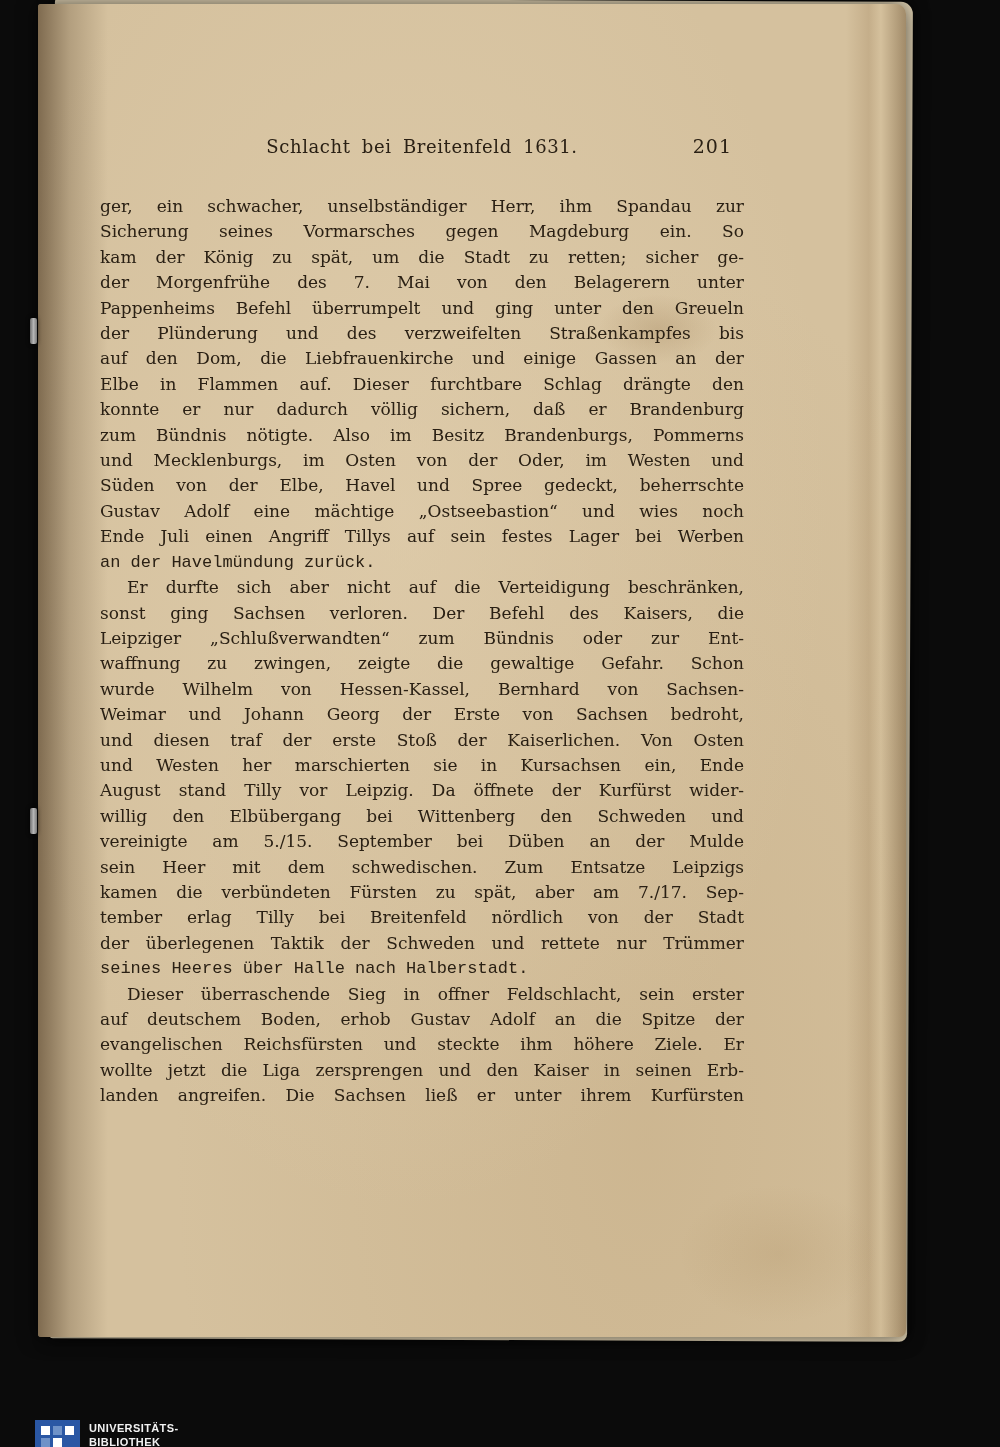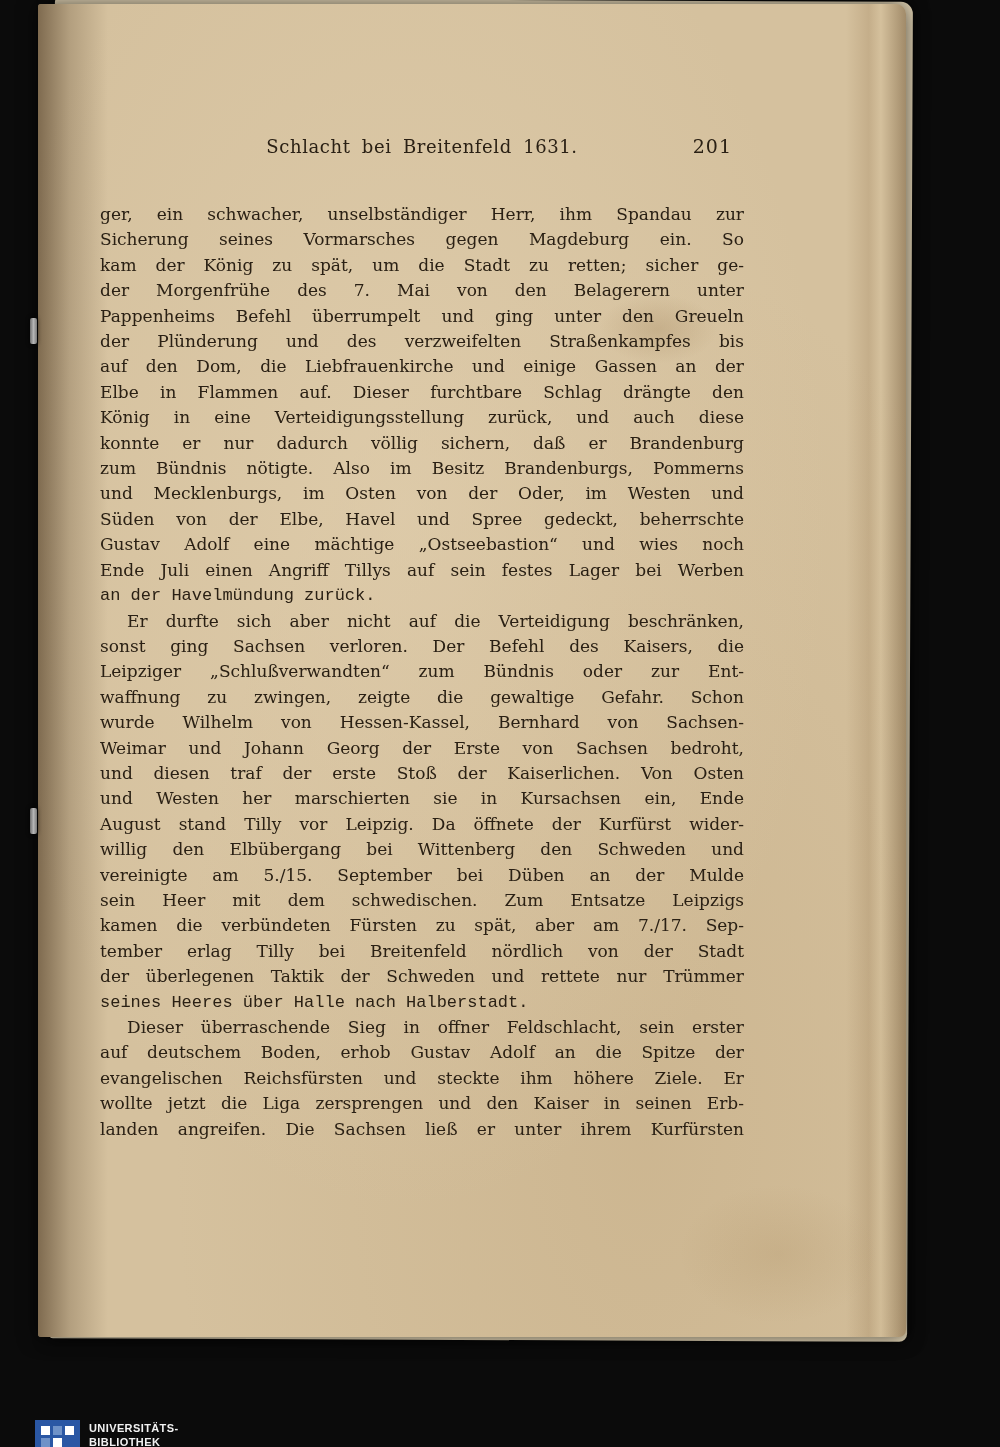--- a/index.html
+++ b/index.html
@@ -89,21 +89,21 @@
 
   .text-block {
     position: absolute;
     left: 100px; top: 136px;
     width: 644px;
     color: #2a2014;
   }
   .page-header {
     position: relative;
     height: 26px;
-    margin-bottom: 40px;
+    margin-bottom: 32px;
     font-size: 18px;
   }
   .header-title {
     position: absolute;
     left: 50%;
     transform: translateX(-50%);
     white-space: nowrap;
     letter-spacing: 0.6px;
     word-spacing: 5px;
   }
@@ -181,21 +181,20 @@
     <div class="body-text">
         <div class="paragraph">
           <div class="line">ger, ein schwacher, unselbständiger Herr, ihm Spandau zur</div>
           <div class="line">Sicherung seines Vormarsches gegen Magdeburg ein. So</div>
           <div class="line">kam der König zu spät, um die Stadt zu retten; sicher ge-</div>
           <div class="line">der Morgenfrühe des 7. Mai von den Belagerern unter</div>
           <div class="line">Pappenheims Befehl überrumpelt und ging unter den Greueln</div>
           <div class="line">der Plünderung und des verzweifelten Straßenkampfes bis</div>
           <div class="line">auf den Dom, die Liebfrauenkirche und einige Gassen an der</div>
           <div class="line">Elbe in Flammen auf. Dieser furchtbare Schlag drängte den</div>
-          <div class="line">König in eine Verteidigungsstellung zurück, und auch diese</div>
           <div class="line">konnte er nur dadurch völlig sichern, daß er Brandenburg</div>
           <div class="line">zum Bündnis nötigte. Also im Besitz Brandenburgs, Pommerns</div>
           <div class="line">und Mecklenburgs, im Osten von der Oder, im Westen und</div>
           <div class="line">Süden von der Elbe, Havel und Spree gedeckt, beherrschte</div>
           <div class="line">Gustav Adolf eine mächtige „Ostseebastion“ und wies noch</div>
           <div class="line">Ende Juli einen Angriff Tillys auf sein festes Lager bei Werben</div>
           <div class="line line-last">an der Havelmündung zurück.</div>
         </div>
         <div class="paragraph">
           <div class="line first-line">Er durfte sich aber nicht auf die Verteidigung beschränken,</div>

